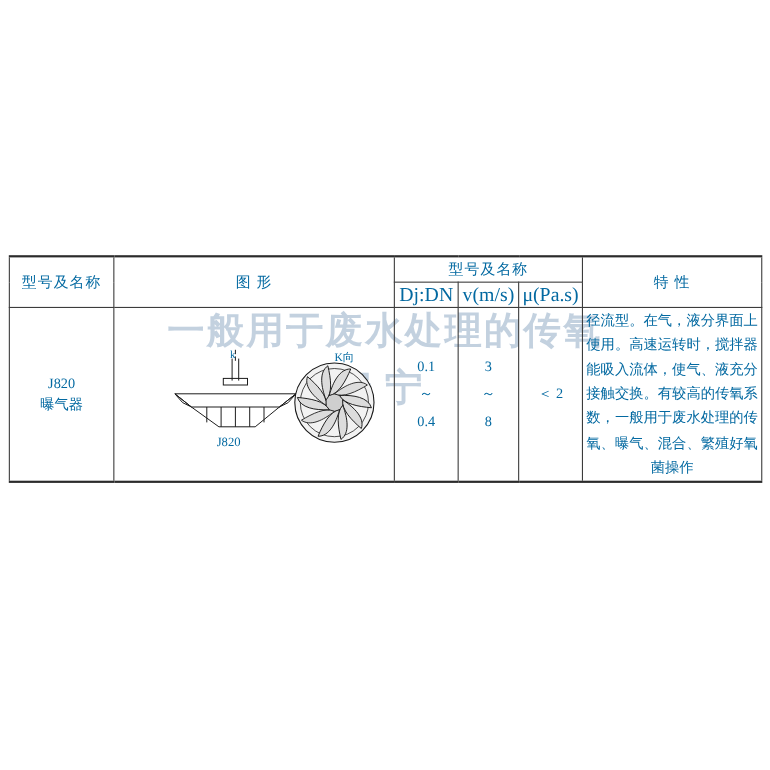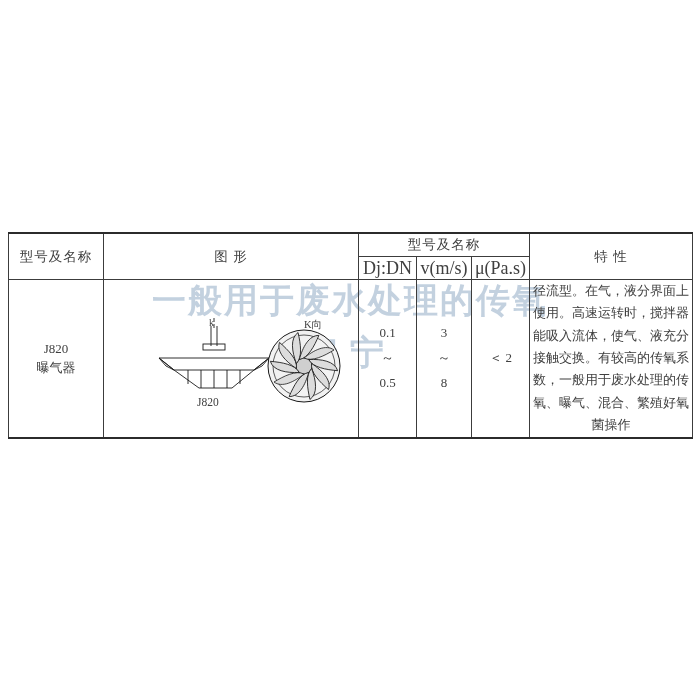--- a/index.html
+++ b/index.html
@@ -17,21 +17,21 @@
   }
 
   
   .doc-table {
     position: absolute;
     left: 8px;
     top: 232px;
     width: 684px;
     border-collapse: collapse;
     table-layout: fixed;
-    color: #404040;
+    color: #0369a1;
   }
   .doc-table td, .doc-table th {
     border: 1px solid #3c3c3c;
     padding: 0;
     vertical-align: middle;
     text-align: center;
     font-weight: normal;
     font-size: 13px;
   }
   .doc-table .thick-top { border-top: 2px solid #2b2b2b; }
@@ -202,21 +202,21 @@
             </svg>
             <span class="fig-label-kk">k</span>
             <span class="fig-label-k">K向</span>
             <span class="fig-caption">J820</span>
           </div>
         </td>
 
         <td class="cell-num thick-bottom">
           <div>0.1</div>
           <div>～</div>
-          <div>0.5</div>
+          <div>0.4</div>
         </td>
 
         <td class="cell-num thick-bottom">
           <div>3</div>
           <div>～</div>
           <div>8</div>
         </td>
 
         <td class="cell-num thick-bottom">＜ 2</td>
 

